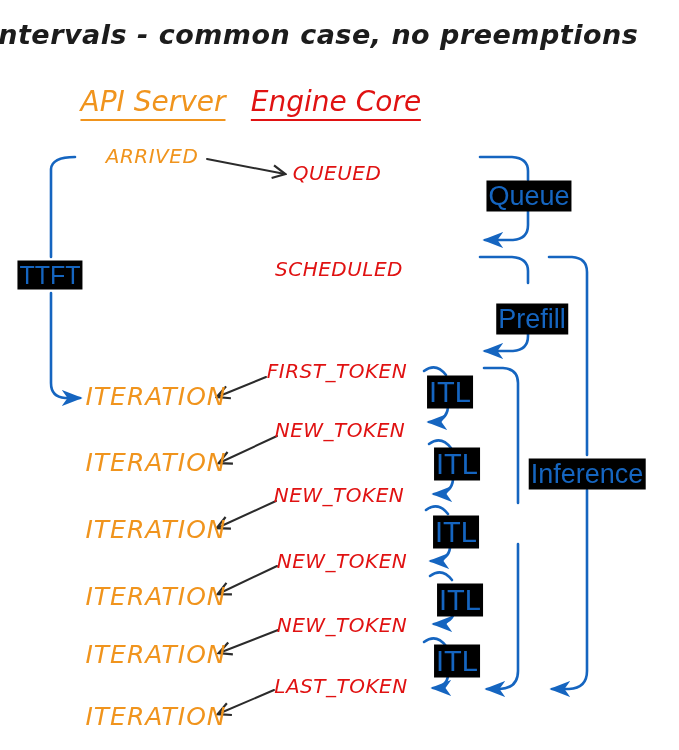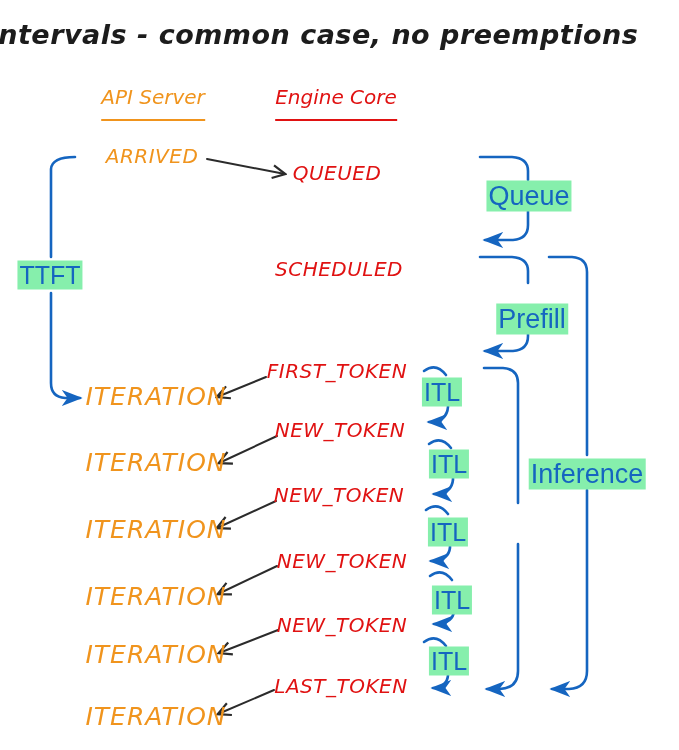--- a/index.html
+++ b/index.html
@@ -6,34 +6,34 @@
   .canvas {
     position:relative; width:679px; height:750px; background:#ffffff;
     font-family:"DejaVu Sans", sans-serif; overflow:hidden;
   }
   .layer { position:absolute; left:0; top:0; }
   .lbl { position:absolute; transform:translate(-50%,-50%); white-space:nowrap; }
   .title {
     font-size:27px; font-weight:bold; font-style:italic; color:#1c1c1c; letter-spacing:0.5px;
   }
   .colhead {
-    font-size:20px; font-style:italic; font-weight:500;
-    padding-bottom:10px; border-bottom:2.5px solid currentColor;
+    font-size:28px; font-style:italic; font-weight:500;
+    padding-bottom:1px; border-bottom:2.5px solid currentColor;
   }
   .api   { color:#F0941D; }
   .eng   { color:#E01212; }
   .event { font-size:20px; font-style:italic; letter-spacing:0.5px; font-weight:500; }
   .iter  { font-size:25px; font-style:italic; letter-spacing:1px; font-weight:500; color:#F0941D; }
   .blue  {
     font-family:"Liberation Sans", sans-serif; color:#1565C0;
-    background:#86efac; padding:0 2px; font-weight:500;
+    background:#000000; padding:0 2px; font-weight:500;
   }
   .sz27 { font-size:27px; }
   .sz25 { font-size:25px; }
-  .sz24 { font-size:25px; }
+  .sz24 { font-size:29px;margin-left:8px; }
 </style>
 </head>
 <body>
 
 <div class="canvas">
 
   <svg class="layer" width="679" height="750" viewBox="0 0 679 750">
     <defs>
       <marker id="mBlue" markerWidth="8" markerHeight="7" refX="7" refY="3.5" orient="auto" markerUnits="strokeWidth">
         <path d="M0,0.4 L8,3.5 L0,6.6 L2.2,3.5 Z" fill="#1565C0"></path>

